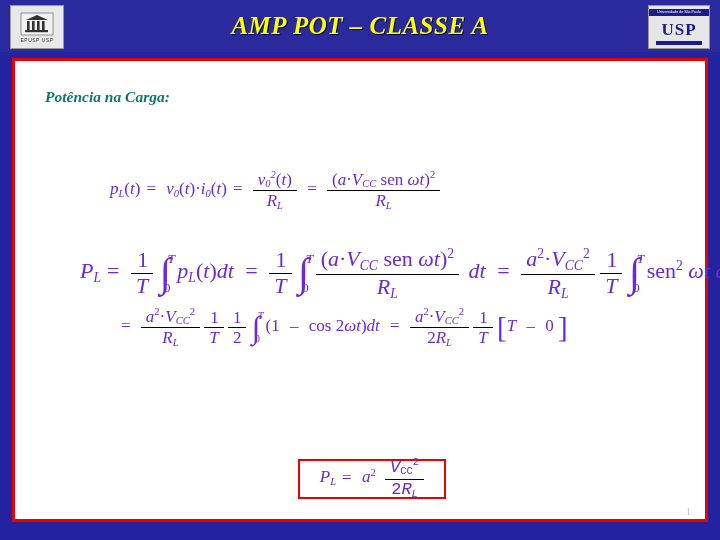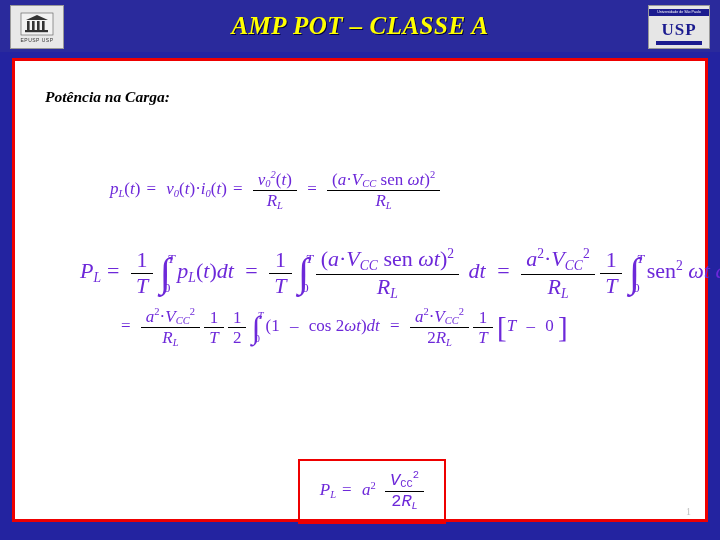--- a/index.html
+++ b/index.html
@@ -118,21 +118,21 @@
     box-sizing: border-box;
   }
   .subtitle {
     position: absolute;
     left: 30px;
     top: 27px;
     font-family: "Liberation Serif", serif;
     font-style: italic;
     font-weight: bold;
     font-size: 15.5px;
-    color: #000000;
+    color: #0f766e;
   }
   
   .math {
     position: absolute;
     font-family: "Liberation Serif", serif;
     color: #6d28d9;
     white-space: nowrap;
   }
   .it { font-style: italic; }
   .sub {
@@ -146,20 +146,21 @@
   .frac {
     display: inline-block;
     vertical-align: middle;
     text-align: center;
     line-height: 1.12;
   }
   .frac > .num {
     display: block;
     padding: 0 5px;
     border-bottom: 1.3px solid #000;
+    text-align: right;
   }
   .frac > .den {
     display: block;
     padding: 0 5px;
   }
   .intg {
     display: inline-block;
     position: relative;
     font-size: 1.85em;
     font-family: "Liberation Serif", serif;
@@ -186,21 +187,21 @@
     line-height: 0.6;
   }
   .eqline { font-size: 17px; }
   .op { padding: 0 6px; }
   
   .result-box {
     position: absolute;
     left: 283px;
     top: 398px;
     width: 148px;
-    height: 65px;
+    height: 40px;
     border: 2px solid #ee0000;
     box-sizing: border-box;
     display: flex;
     align-items: center;
     justify-content: center;
   }
   .page-number {
     position: absolute;
     right: 14px;
     bottom: 2px;

